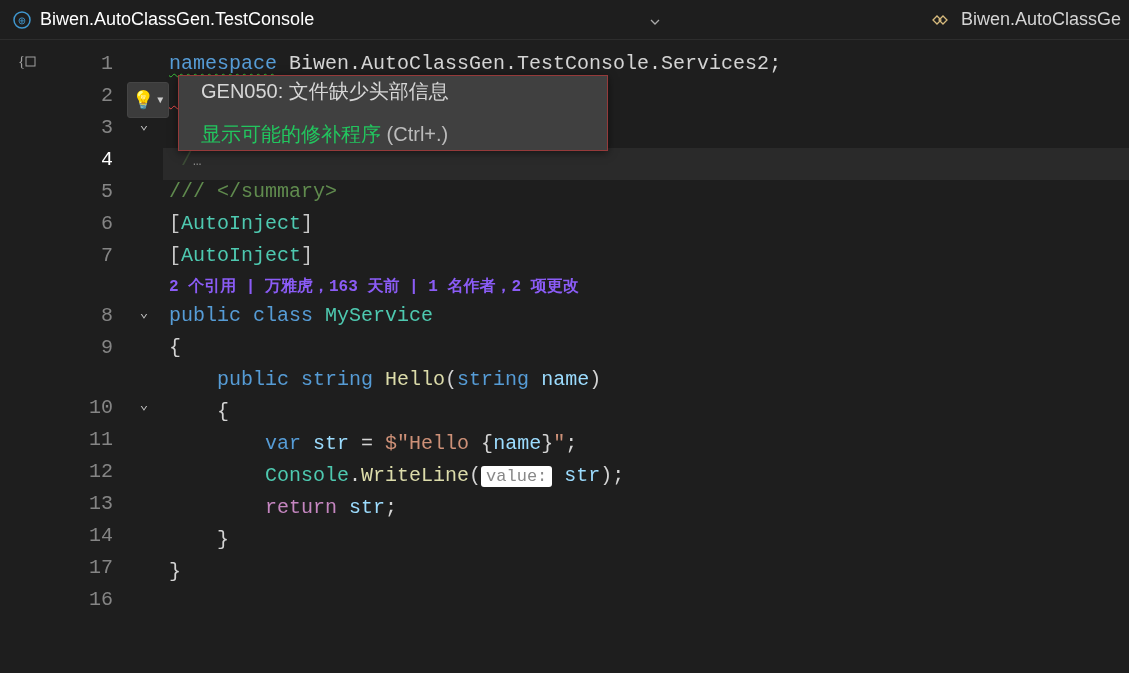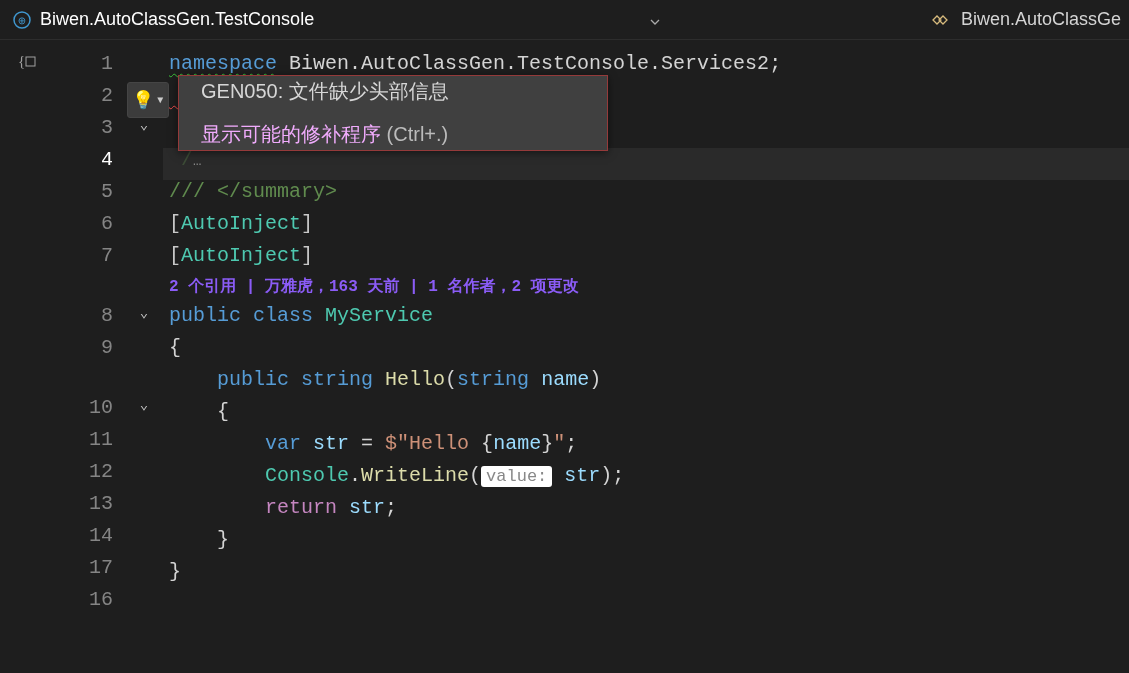--- a/index.html
+++ b/index.html
@@ -163,21 +163,21 @@
       font-family: "Segoe UI", "Microsoft YaHei", sans-serif;
     }
     .tooltip-title {
       color: #d7d7d7;
       font-size: 20px;
       margin-bottom: 16px;
     }
     .tooltip-fix {
       font-size: 20px;
     }
-    .tooltip-fix-link { color: #f0abfc; }
+    .tooltip-fix-link { color: #22c55e; }
     .tooltip-fix-hint { color: #bbb; }
     .squiggle-red {
       text-decoration: underline wavy #f14c4c;
       text-decoration-thickness: 1px;
       text-underline-offset: 4px;
     }
     .squiggle-green {
       text-decoration: underline wavy #3ac23a;
       text-decoration-thickness: 1px;
       text-underline-offset: 4px;

